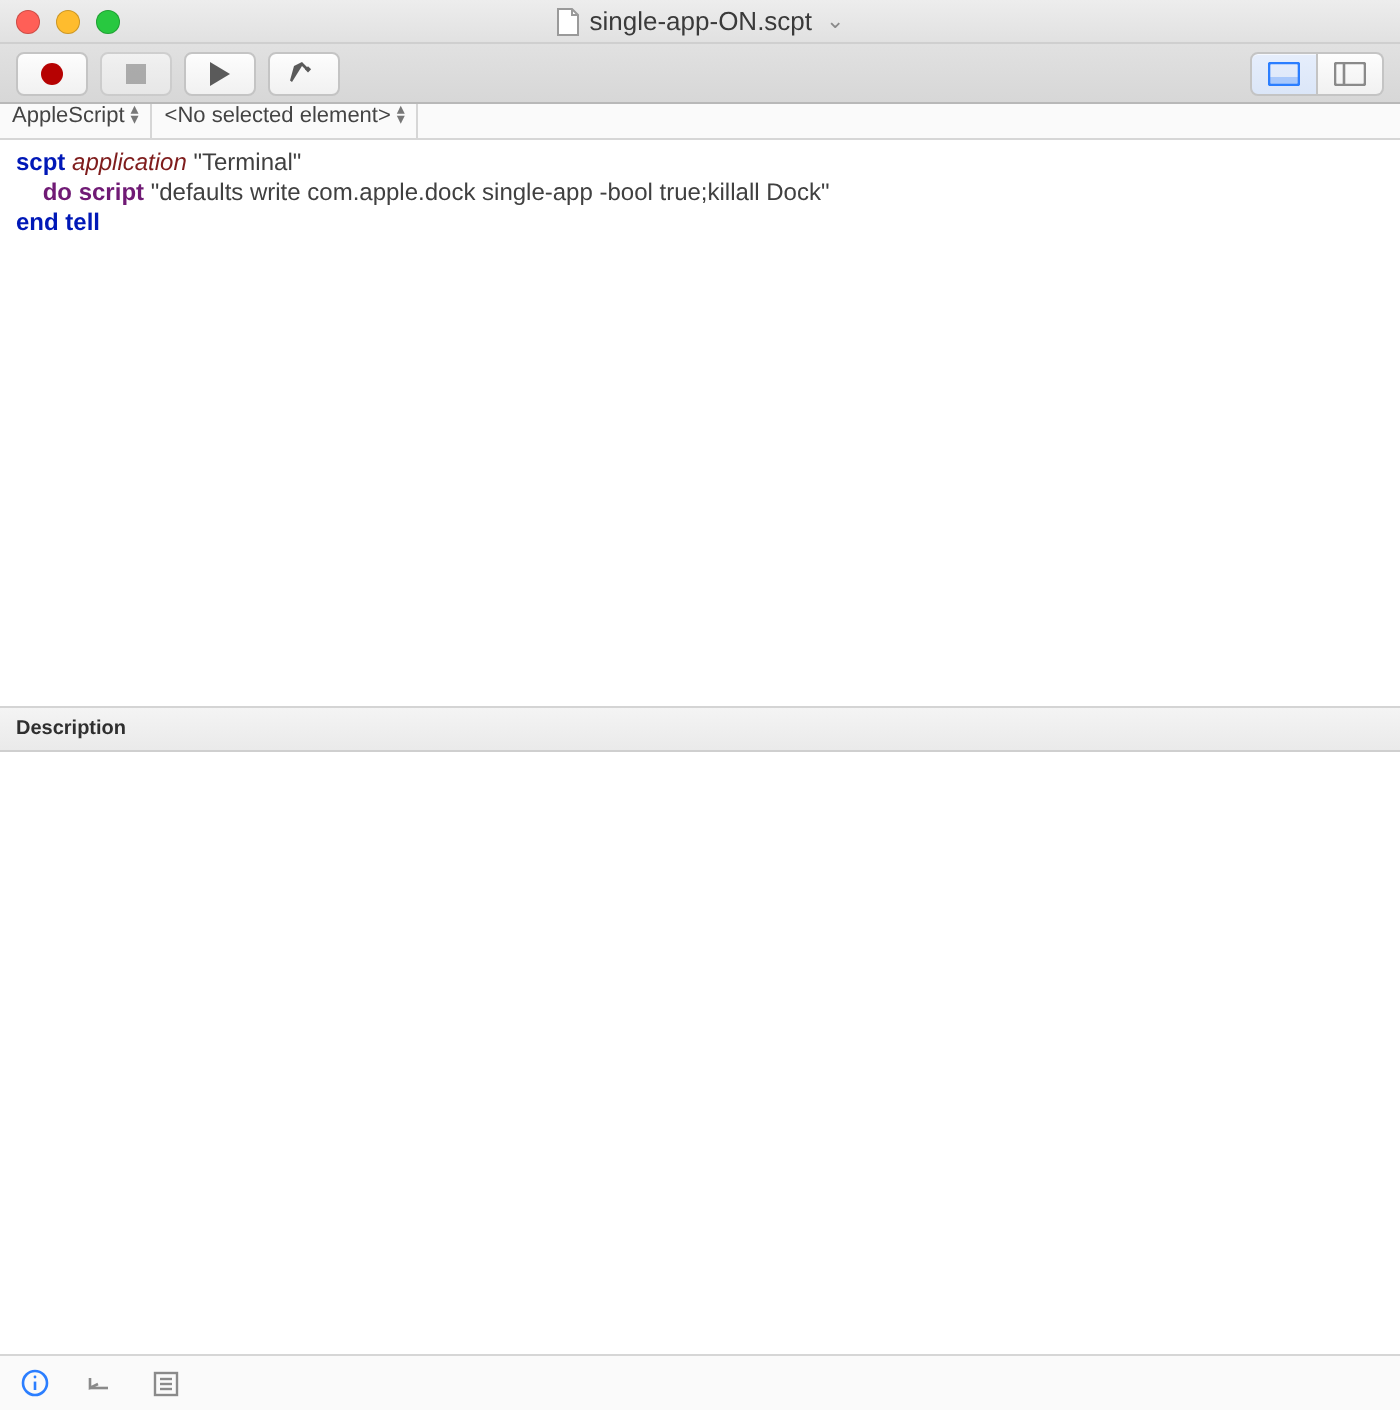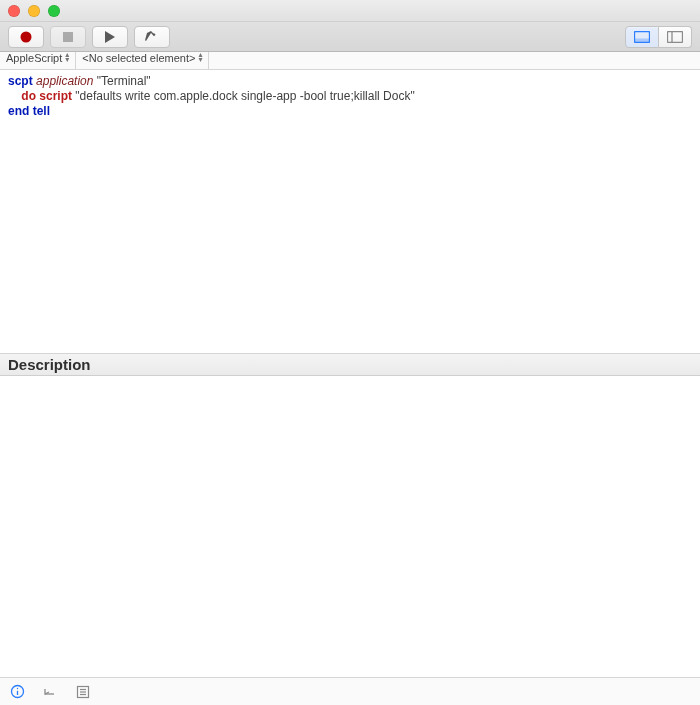--- a/index.html
+++ b/index.html
@@ -104,32 +104,32 @@
     background: #fff;
     padding: 4px 8px;
     font-family: Verdana, Geneva, sans-serif;
     font-size: 12px;
     line-height: 15px;
     white-space: pre;
     border-bottom: 1px solid #d4d4d4;
     overflow: hidden;
   }
   .kw { color: #0018b7; font-weight: bold; }
-  .kw2 { color: #b91c1c; font-weight: bold; }
+  .kw2 { color: #701a75; font-weight: bold; }
   .cls { color: #7f1d1d; font-style: italic; }
   .str { color: #404040; }
   .desc-header {
     height: 22px;
     background: linear-gradient(#f4f4f4, #eaeaea);
     border-bottom: 1px solid #cfcfcf;
     display: flex;
     align-items: center;
     padding: 0 8px;
     font-weight: 600;
-    font-size: 15px;
+    font-size: 10px;
     color: #2f2f2f;
   }
   .desc-area {
     height: 301px;
     background: #fff;
   }
   .statusbar {
     height: 28px;
     border-top: 1px solid #d6d6d6;
     background: #fafafa;
@@ -142,20 +142,28 @@
   .status-icon.info svg { stroke: #2b7eff; }
 </style>
 </head>
 <body>
 
 <div class="titlebar">
   <div class="traffic-lights">
     <div class="tl red"></div>
     <div class="tl yellow"></div>
     <div class="tl green"></div>
+  </div>
+  <div class="title-center">
+    <svg width="12" height="14" viewBox="0 0 12 14">
+      <path d="M1 0.5 h7 l3 3 v10 h-10 z" fill="#fff" stroke="#9a9a9a" stroke-width="1"></path>
+      <path d="M8 0.5 v3 h3" fill="none" stroke="#9a9a9a" stroke-width="1"></path>
+    </svg>
+    <span>single-app-ON.scpt</span>
+    <span class="title-chevron">⌄</span>
   </div>
 </div>
 
 <div class="toolbar">
   <div class="tb-btn">
     <svg width="12" height="12">
         <circle cx="6" cy="6" r="5.5" fill="#b60202"></circle>
       </svg>
   </div>
   <div class="tb-btn disabled">

